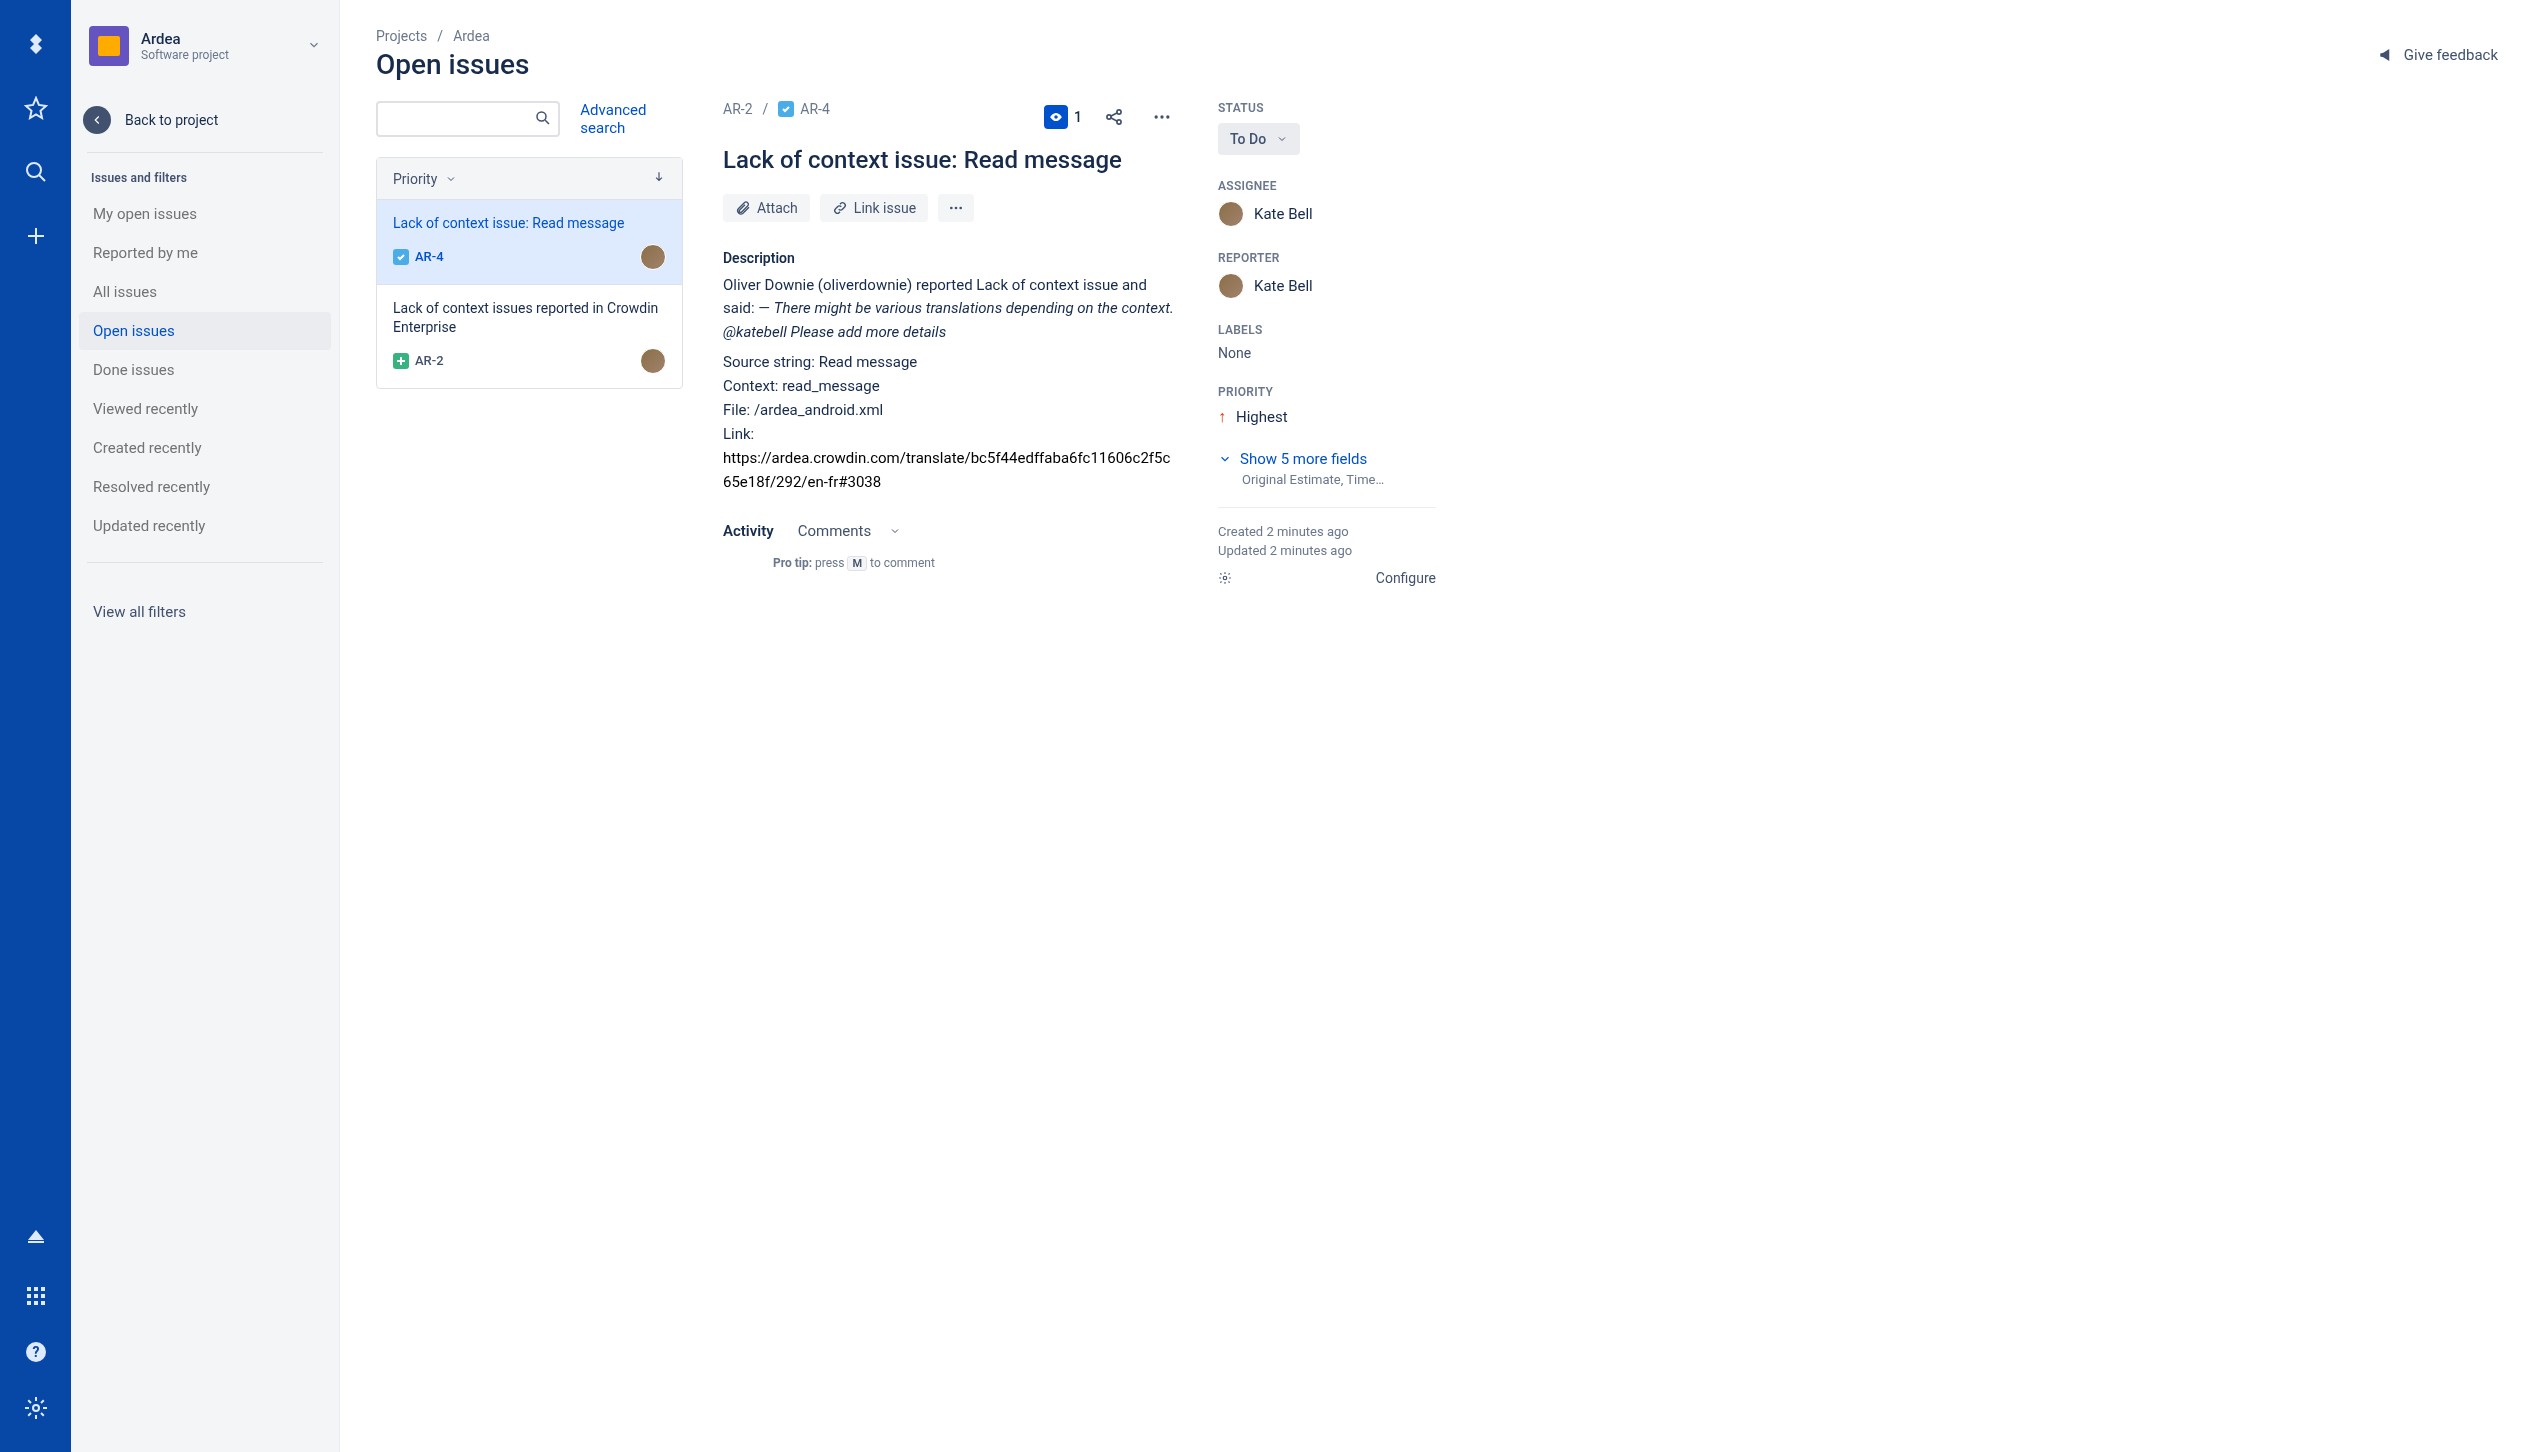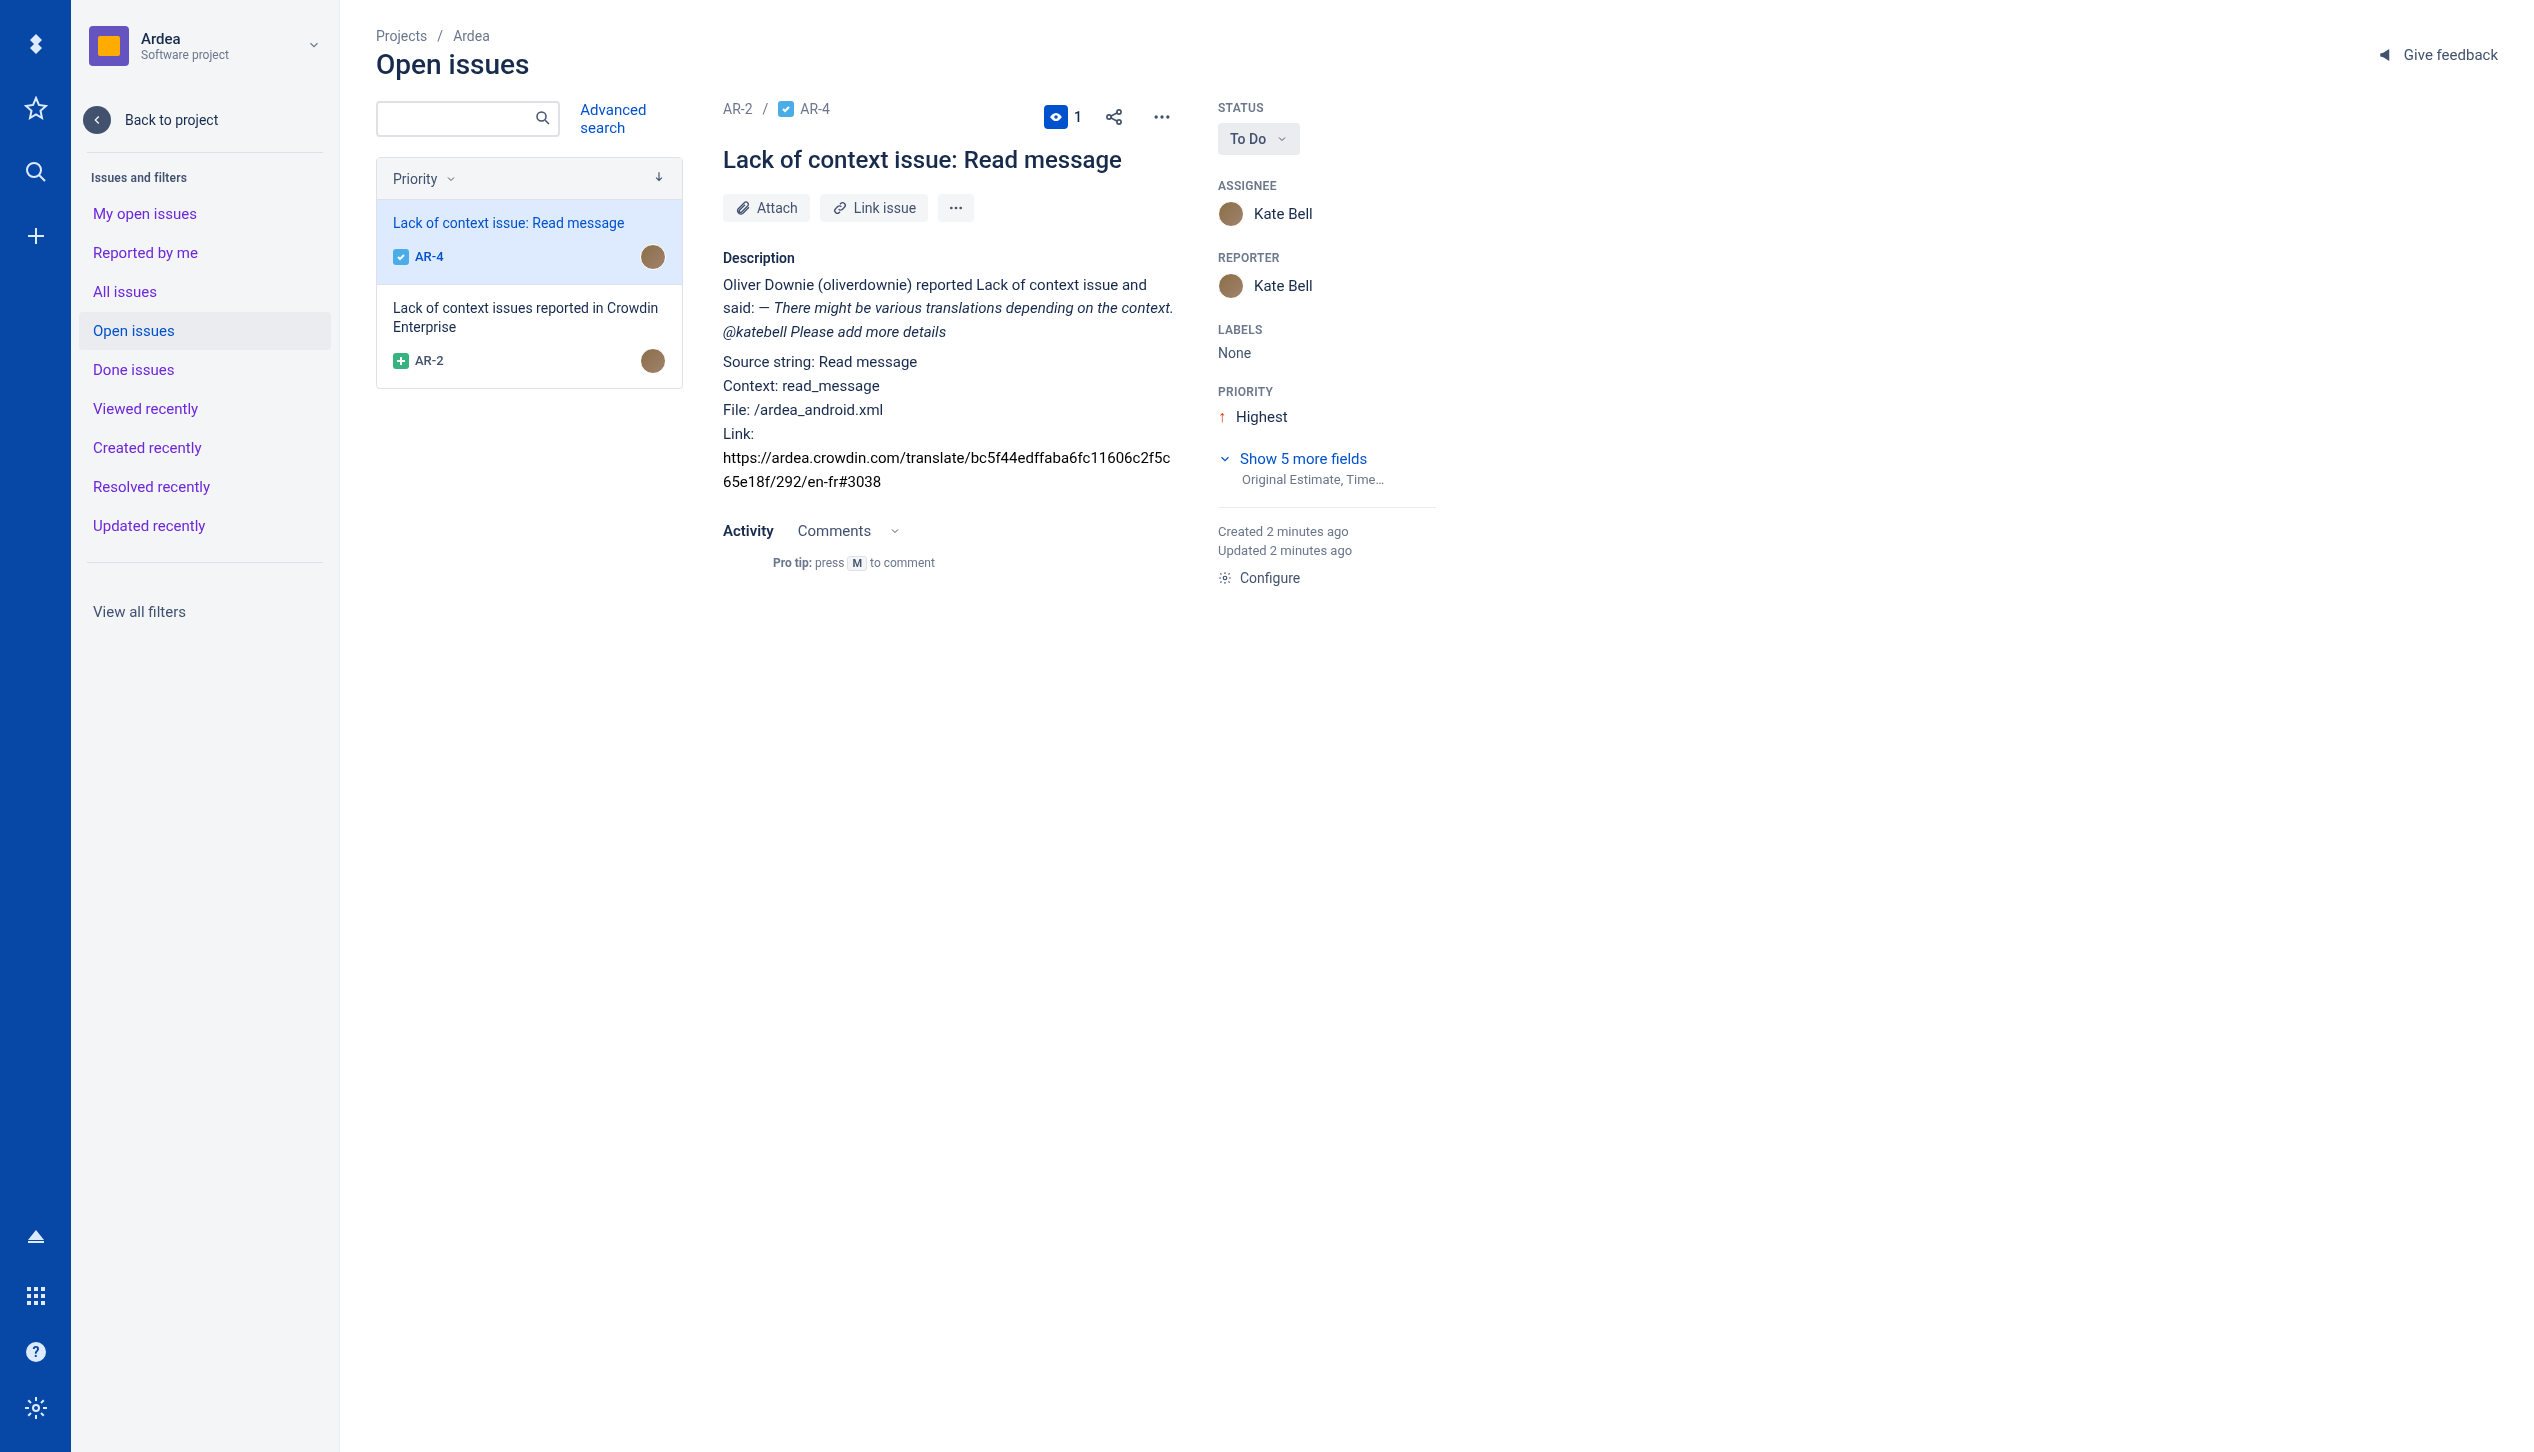--- a/index.html
+++ b/index.html
@@ -19,21 +19,21 @@
 .project-avatar { width: 40px; height: 40px; background: #6554C0; border-radius: 4px; display: flex; align-items: center; justify-content: center; }
 .project-avatar-inner { background:#FFAB00; width:22px; height:20px; border-radius:2px; }
 .project-info { flex:1; }
 .project-name { font-weight: 500; color:#172B4D; font-size:15px; }
 .project-type { font-size:12px; color:#6B778C; }
 .chev { color:#6B778C; }
 .back-row { display:flex; align-items:center; gap:14px; padding:18px 10px 18px 4px; margin-top:16px; cursor:pointer; }
 .back-circle { width:28px; height:28px; border-radius:50%; background:#42526E; display:flex; align-items:center; justify-content:center; color:#fff; }
 .divider { height:1px; background:#DFE1E6; margin: 0 8px 18px; }
 .section-title { font-size:12px; font-weight:600; color:#42526E; padding: 0 12px 10px; letter-spacing:0.2px; }
-.filter-item { padding:10px 14px; font-size:15px; color:#6d28d9; border-radius:4px; cursor:pointer; margin-bottom:1px; }
+.filter-item { padding:10px 14px; font-size:15px; color:#737373; border-radius:4px; cursor:pointer; margin-bottom:1px; }
 .filter-item.active { background:#EBECF0; color:#0052CC; }
 .view-all { padding:14px; font-size:15px; color:#42526E; cursor:pointer; margin-top:8px; }
 
 
 .main { flex:1; padding: 28px 36px; display:flex; gap:36px; }
 .breadcrumb { display:flex; align-items:center; gap:10px; color:#6B778C; font-size:14px; margin-bottom:4px; }
 .breadcrumb a { color:#6B778C; text-decoration:none; }
 .breadcrumb .sep { color:#6B778C; }
 .page-title { font-size:28px; font-weight:500; color:#172B4D; }
 .search-row { display:flex; align-items:center; gap:20px; margin-bottom:20px; }
@@ -98,21 +98,21 @@
 .side-block { margin-bottom:24px; }
 .status-btn { display:inline-flex; align-items:center; gap:10px; background:#EBECF0; padding:8px 12px; border-radius:4px; font-size:14px; font-weight:500; color:#42526E; cursor:pointer; }
 .person-row { display:flex; align-items:center; gap:10px; font-size:15px; }
 .side-text { font-size:14px; color:#42526E; }
 .priority-row { display:flex; align-items:center; gap:10px; font-size:15px; }
 .prio-arrow { color:#DE350B; font-size:16px; }
 .more-fields { display:flex; align-items:center; gap:8px; color:#0052CC; font-size:15px; cursor:pointer; margin-bottom:4px; }
 .more-fields-sub { font-size:13px; color:#6B778C; margin-left:24px; }
 .side-divider { height:1px; background:#EBECF0; margin:20px 0 16px; }
 .timestamp { font-size:13px; color:#6B778C; margin-bottom:4px; }
-.configure { display:flex; align-items:center; gap:8px; font-size:14px; color:#42526E; cursor:pointer; margin-top:12px; }
+.configure { display:flex; align-items:center; gap:8px; font-size:14px; color:#42526E; cursor:pointer; margin-top:12px;justify-content:space-between; }
 
 .header-container { display:flex; flex-direction:column; width:100%; }
 .header-flex { display:flex; justify-content:space-between; align-items:center; width:100%; }
 .content-wrap { display:flex; gap:40px; margin-top:4px; }
 </style>
 </head>
 <body>
 
 <div class="app">
 

